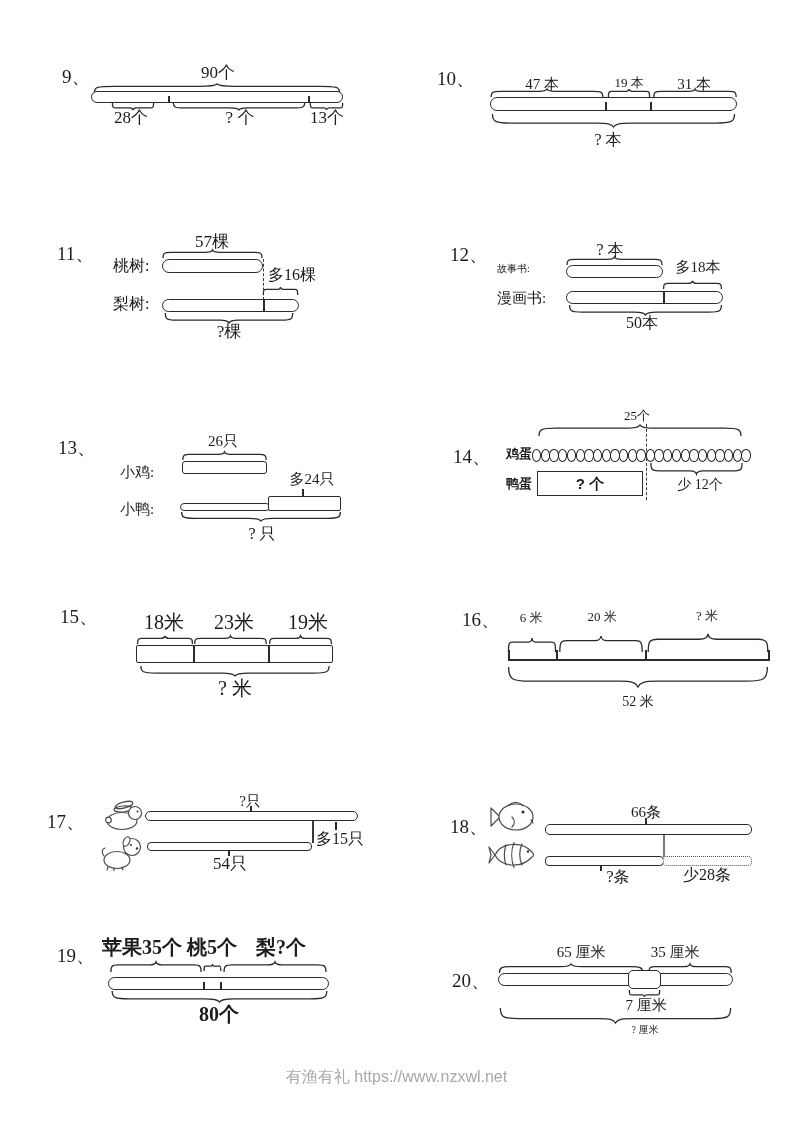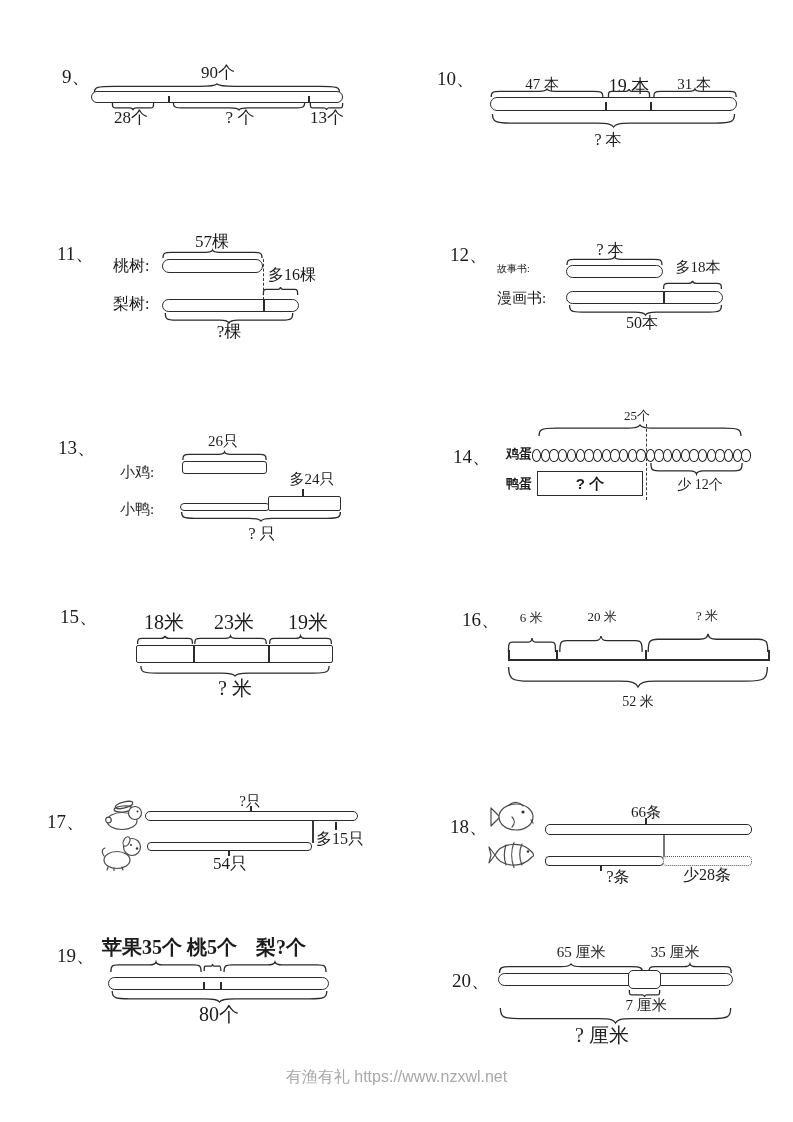--- a/index.html
+++ b/index.html
@@ -64,21 +64,21 @@
         </svg>
       </div>
     <div class="t tc" style="left:131px;top:108px;font-size:17px">28个</div>
     <div class="t tc" style="left:240px;top:108px;font-size:17px">? 个</div>
     <div class="t tc" style="left:327px;top:108px;font-size:17px">13个</div>
   </div>
 
   <div class="prob">
     <div class="t num" style="left:437px;top:68px">10、</div>
     <div class="t tc" style="left:542px;top:76px;font-size:15px">47 本</div>
-    <div class="t tc" style="left:629px;top:76px;font-size:18px">19 本</div>
+    <div class="t tc" style="left:629px;top:76px;font-size:13px">19 本</div>
     <div class="t tc" style="left:694px;top:76px;font-size:15px">31 本</div>
     <div class="brace up" style="left:490px;top:89px;width:114px;height:8px">
         <svg viewBox="0 0 100 12" preserveAspectRatio="none">
           <path d="M1,12 C1,5 2,3.5 9,3.5 L43,3.5 C48,3.5 49.3,2.5 50,0 C50.7,2.5 52,3.5 57,3.5 L91,3.5 C98,3.5 99,5 99,12" fill="none" stroke="#2b2b2b" stroke-width="1.3" vector-effect="non-scaling-stroke"></path>
         </svg>
       </div>
     <div class="brace up" style="left:608px;top:89px;width:42px;height:8px">
         <svg viewBox="0 0 100 12" preserveAspectRatio="none">
           <path d="M1,12 C1,5 2,3.5 9,3.5 L43,3.5 C48,3.5 49.3,2.5 50,0 C50.7,2.5 52,3.5 57,3.5 L91,3.5 C98,3.5 99,5 99,12" fill="none" stroke="#2b2b2b" stroke-width="1.3" vector-effect="non-scaling-stroke"></path>
         </svg>
@@ -380,21 +380,21 @@
         </svg>
       </div>
     <div class="bar" style="left:108px;top:977px;width:221px;height:13px"></div>
     <div class="tick" style="left:203px;top:982px;height:7px"></div>
     <div class="tick" style="left:220px;top:982px;height:7px"></div>
     <div class="brace down" style="left:110px;top:991px;width:219px;height:11px">
         <svg viewBox="0 0 100 12" preserveAspectRatio="none">
           <path d="M1,0 C1,7 2,8.5 9,8.5 L43,8.5 C48,8.5 49.3,9.5 50,12 C50.7,9.5 52,8.5 57,8.5 L91,8.5 C98,8.5 99,7 99,0" fill="none" stroke="#2b2b2b" stroke-width="1.3" vector-effect="non-scaling-stroke"></path>
         </svg>
       </div>
-    <div class="t tc" style="left:219px;top:1003px;font-size:20px;font-weight:400">80个</div>
+    <div class="t tc" style="left:219px;top:1003px;font-size:20px;font-weight:700">80个</div>
   </div>
 
   <div class="prob">
     <div class="t num" style="left:452px;top:970px">20、</div>
     <div class="t tc" style="left:581px;top:944px;font-size:15px">65 厘米</div>
     <div class="t tc" style="left:675px;top:944px;font-size:15px">35 厘米</div>
     <div class="brace up" style="left:498px;top:964px;width:146px;height:9px">
         <svg viewBox="0 0 100 12" preserveAspectRatio="none">
           <path d="M1,12 C1,5 2,3.5 9,3.5 L43,3.5 C48,3.5 49.3,2.5 50,0 C50.7,2.5 52,3.5 57,3.5 L91,3.5 C98,3.5 99,5 99,12" fill="none" stroke="#2b2b2b" stroke-width="1.3" vector-effect="non-scaling-stroke"></path>
         </svg>
@@ -410,18 +410,18 @@
         <svg viewBox="0 0 100 12" preserveAspectRatio="none">
           <path d="M1,0 C1,7 2,8.5 9,8.5 L43,8.5 C48,8.5 49.3,9.5 50,12 C50.7,9.5 52,8.5 57,8.5 L91,8.5 C98,8.5 99,7 99,0" fill="none" stroke="#2b2b2b" stroke-width="1.3" vector-effect="non-scaling-stroke"></path>
         </svg>
       </div>
     <div class="t tc" style="left:646px;top:997px;font-size:15px">7 厘米</div>
     <div class="brace down" style="left:498px;top:1008px;width:235px;height:15px">
         <svg viewBox="0 0 100 12" preserveAspectRatio="none">
           <path d="M1,0 C1,7 2,8.5 9,8.5 L43,8.5 C48,8.5 49.3,9.5 50,12 C50.7,9.5 52,8.5 57,8.5 L91,8.5 C98,8.5 99,7 99,0" fill="none" stroke="#2b2b2b" stroke-width="1.3" vector-effect="non-scaling-stroke"></path>
         </svg>
       </div>
-    <div class="t tc" style="left:602px;top:1024px;font-size:20px">? 厘米</div>
+    <div class="t tc" style="left:645px;top:1024px;font-size:10px">? 厘米</div>
   </div>
 
   <div class="footer" style="top:1067px;font-size:16px;color:#a8a8a8">有渔有礼 https://www.nzxwl.net</div>
 
 </div>
 
 </body></html>

